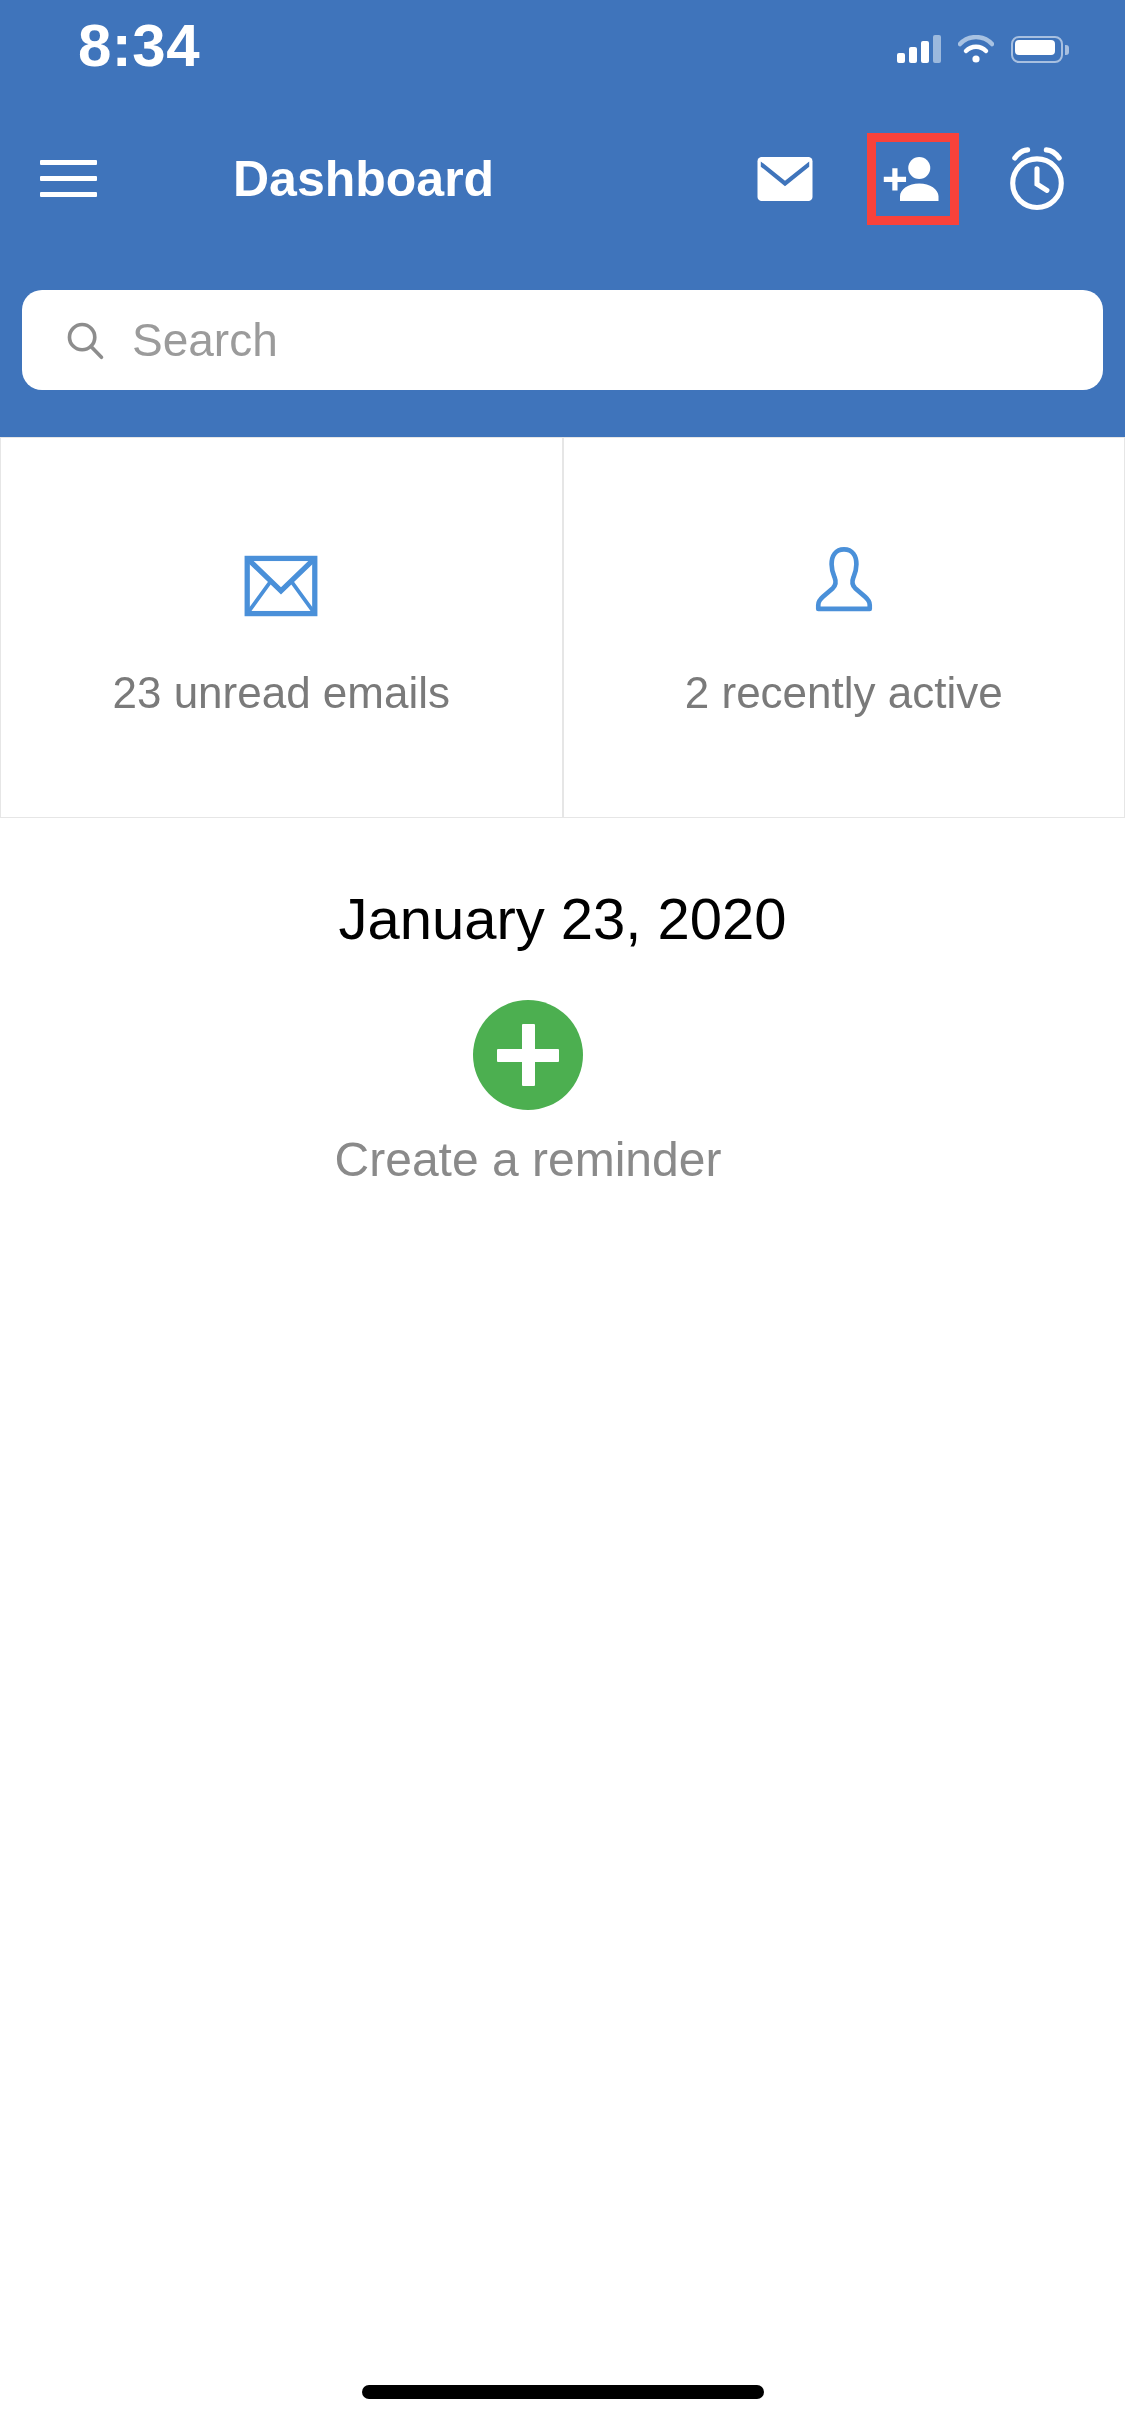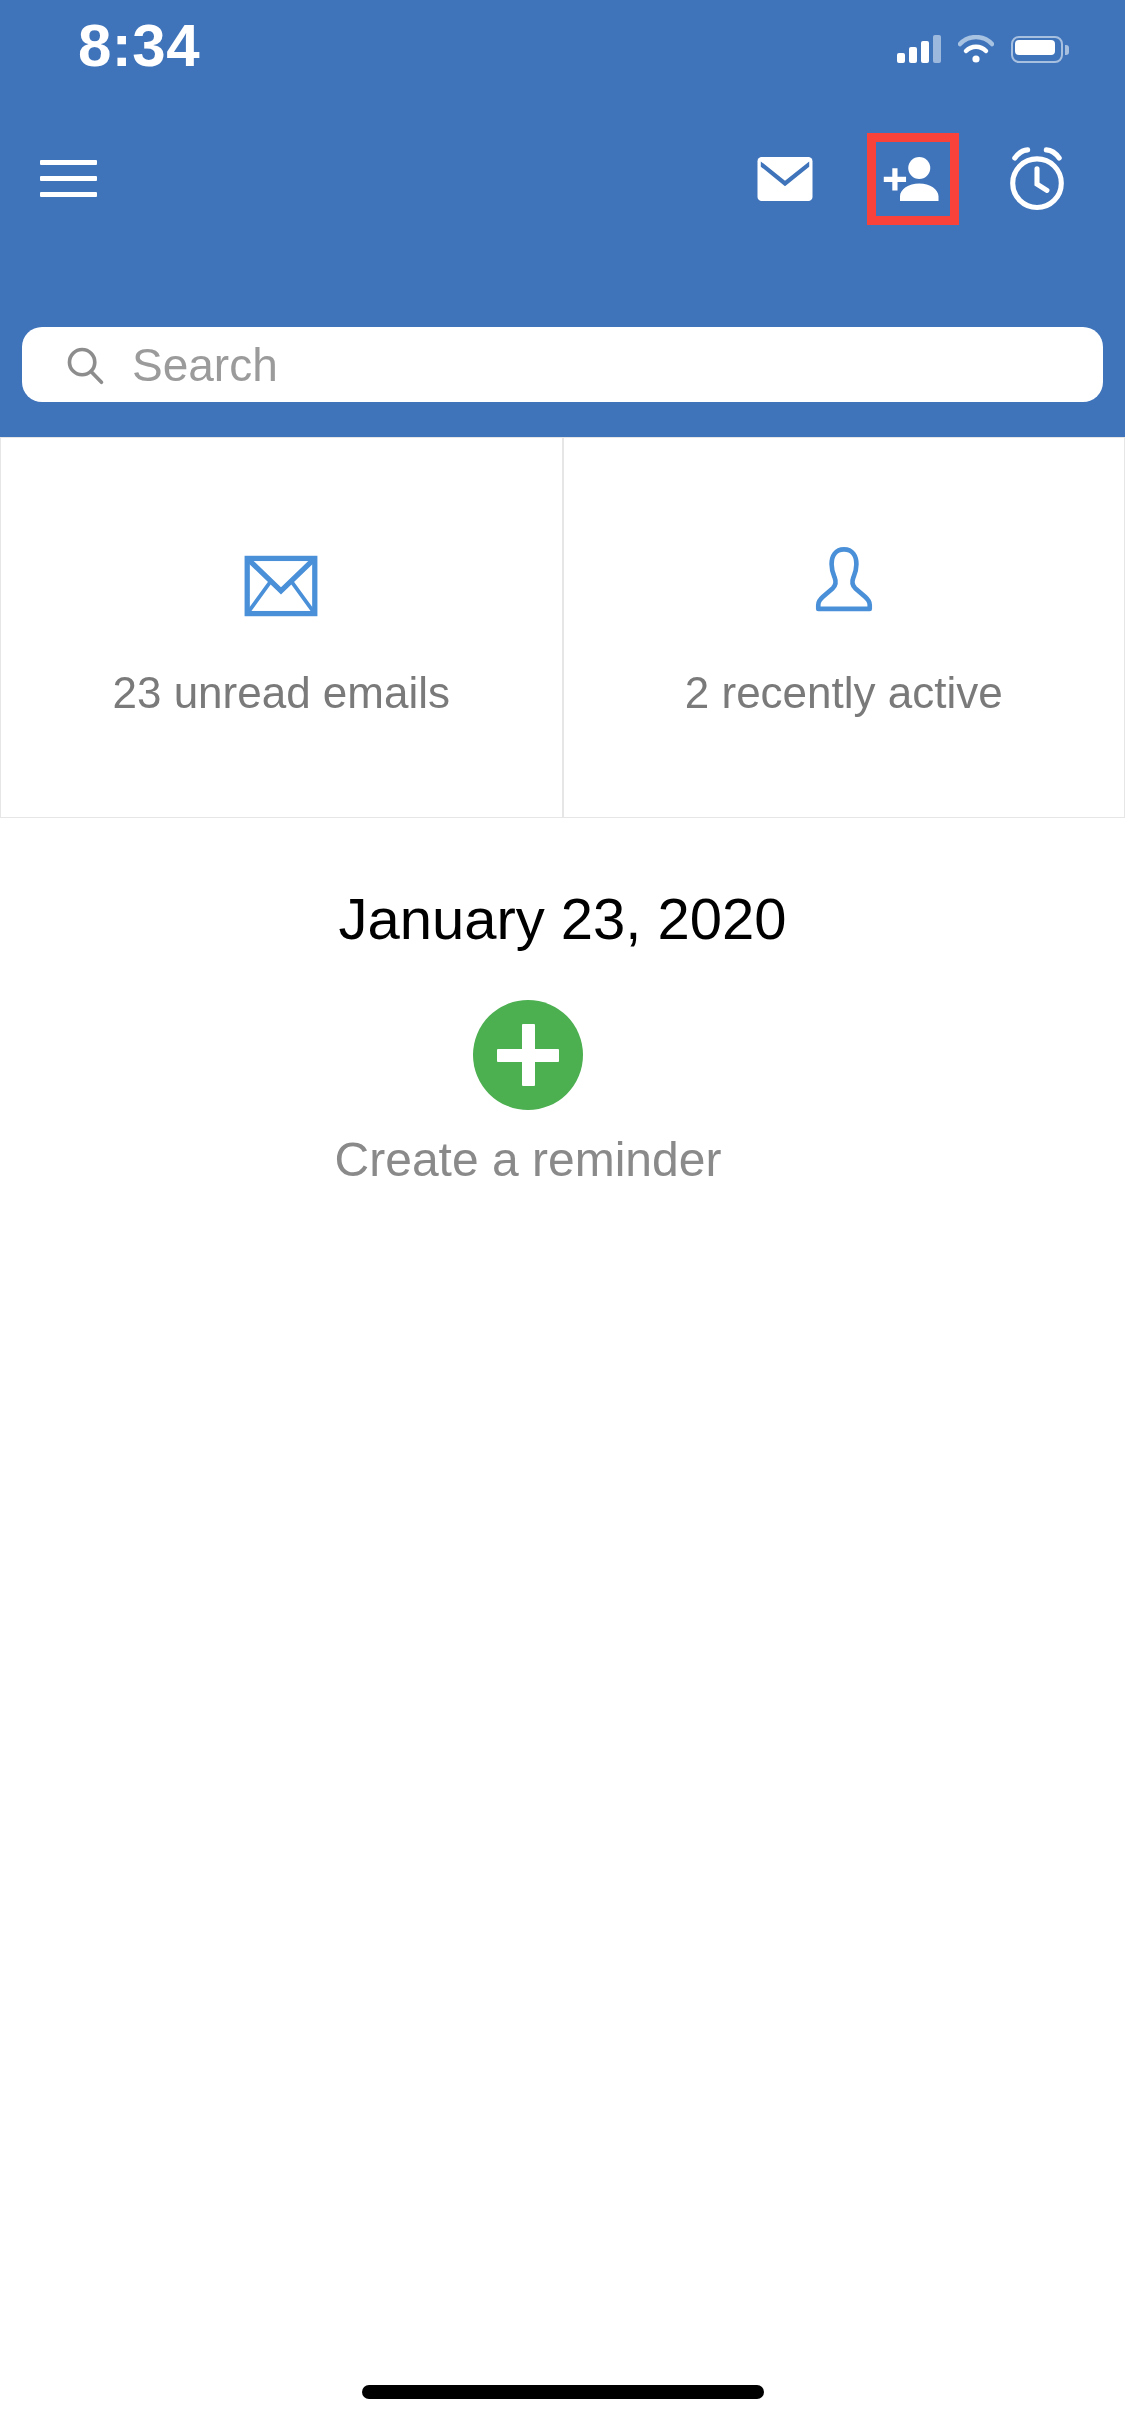--- a/index.html
+++ b/index.html
@@ -112,27 +112,26 @@
     box-sizing:border-box;
   }
 
   
   .search-wrap {
     position:absolute; top:290px; left:0;
     width:1125px; height:118px;
     padding:0 22px;
   }
   .search-box {
-    width:100%; height:75px;
+    width:100%; height:100px;
     background:#ffffff;
     border-radius:20px;
     display:flex; align-items:center;
     padding-left:40px;
     gap:24px;
-    margin-top:37px;
   }
   .search-placeholder {
     color:#9b9b9b;
     font-size:46px;
     line-height:1;
   }
 
   
   .cards {
     position:absolute; top:437px; left:0;
@@ -232,20 +231,21 @@
       </div>
     </div>
   </div>
 
   <div class="navbar">
     <div class="nav-hamburger">
       <span></span>
         <span></span>
         <span></span>
     </div>
+    <div class="nav-title">Dashboard</div>
     <div class="nav-actions">
 
       <div class="nav-btn">
         <svg width="66" height="66" viewBox="0 0 24 24">
           <path fill="#ffffff" d="M3.5 4h17a1.5 1.5 0 0 1 1.5 1.5v13A1.5 1.5 0 0 1 20.5 20h-17A1.5 1.5 0 0 1 2 18.5v-13A1.5 1.5 0 0 1 3.5 4z"></path>
           <path fill="#3f74bb" d="M3.2 5.6 12 12.6l8.8-7v1.9L12 14.6 3.2 7.5z"></path>
         </svg>
       </div>
 
       <div class="nav-btn highlighted">

